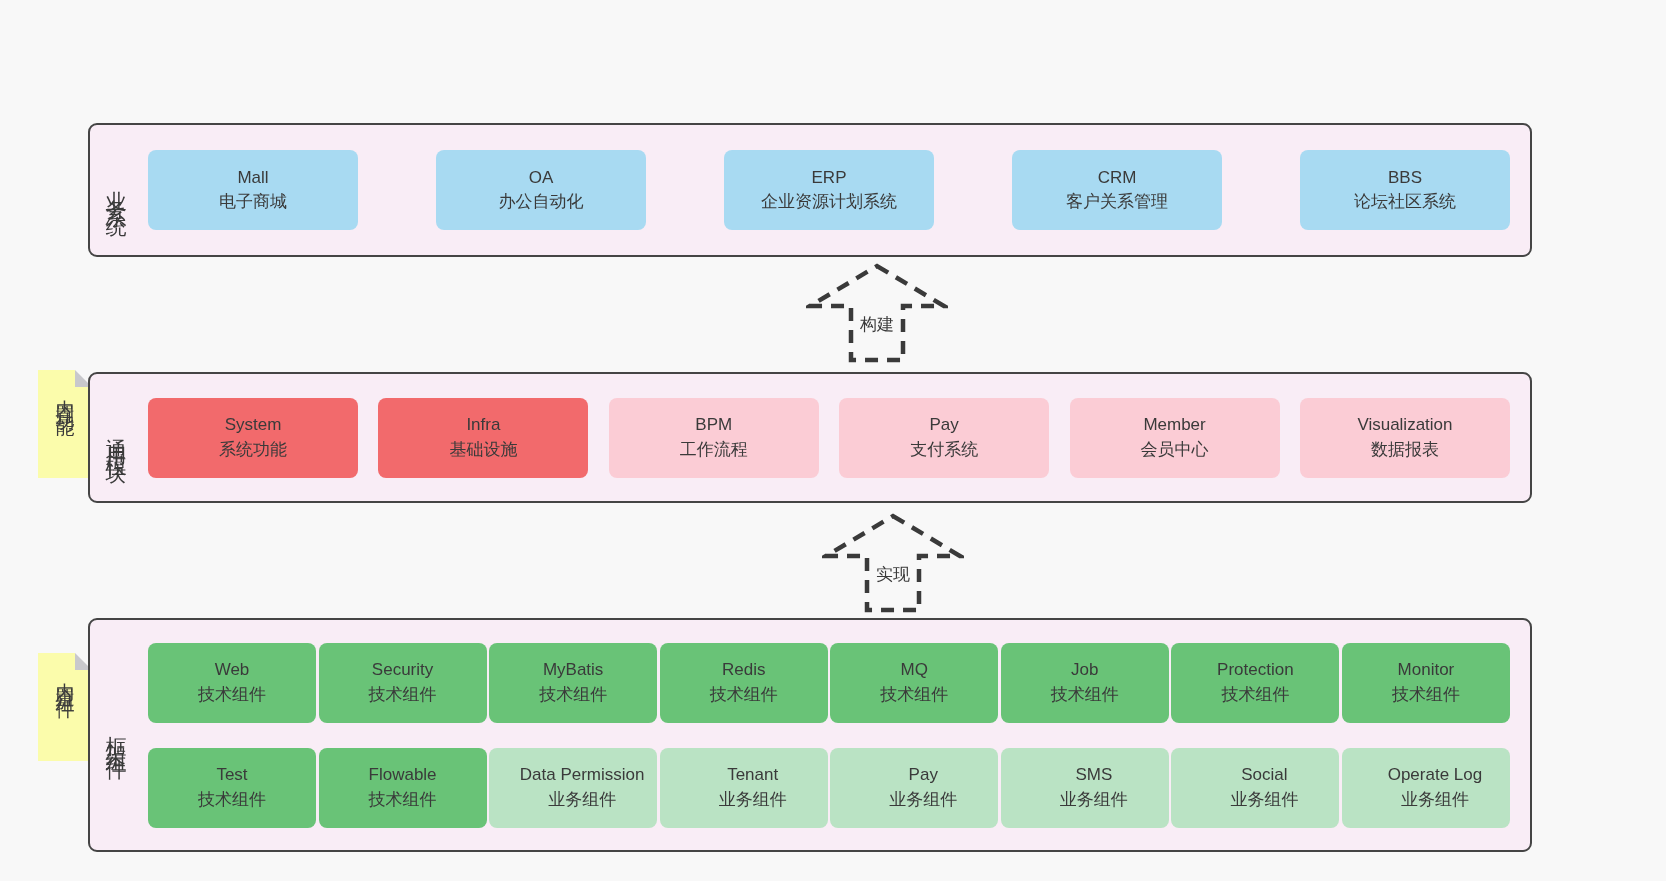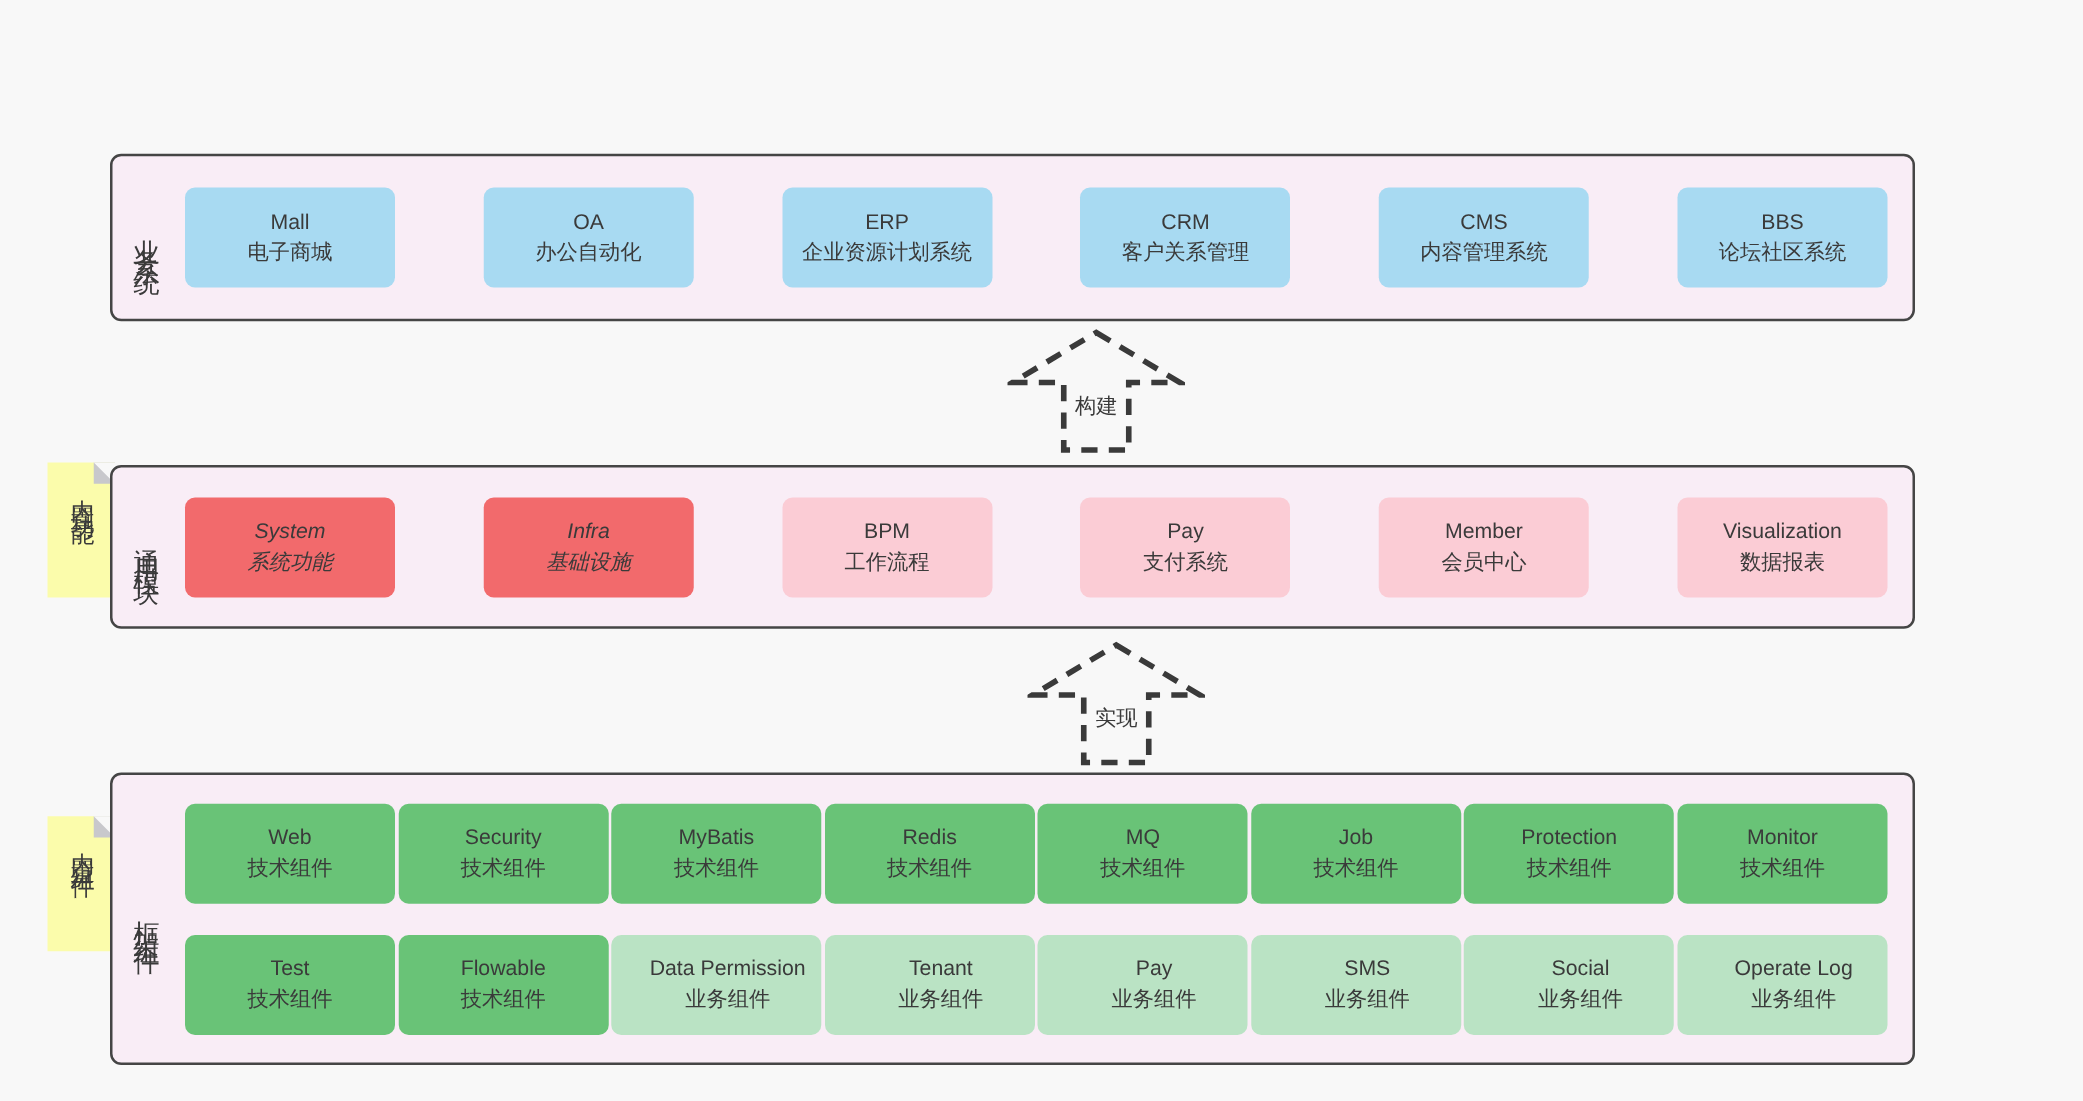--- a/index.html
+++ b/index.html
@@ -30,24 +30,24 @@
   .rows{
     position:absolute;left:58px;right:20px;top:0;bottom:0;
     display:flex;flex-direction:column;justify-content:center;gap:25px;
   }
   .box-row{display:flex;justify-content:space-between;align-items:center;}
   .module-box{
     height:80px;border-radius:8px;box-sizing:border-box;padding:2px 4px;
     display:flex;flex-direction:column;justify-content:center;align-items:center;
     text-align:center;font-size:17px;line-height:1.42;color:#3a3a3a;
   }
-  .layer-1 .module-box,.layer-2 .module-box{width:168px;}
+  .layer-1 .module-box,.layer-2 .module-box{width:210px;}
   .layer-3 .module-box{width:168px;align-items:center;}
   .v-blue{background:var(--blue);}
-  .v-red{background:var(--red);font-style:italic;}
+  .v-red{background:var(--red);}
   .v-pink{background:var(--pink);}
   .v-green{background:var(--green);}
   .v-green_light{background:var(--green-light);padding-left:22px;}
   .tag{
     position:absolute;left:38px;width:54px;height:108px;box-sizing:border-box;
     background:var(--yellow);z-index:0;display:flex;justify-content:center;
     padding-top:14px;
   }
   .tag-2{top:370px;}
   .tag-3{top:653px;}
@@ -95,24 +95,20 @@
         </div>
         <div class="module-box v-blue">
           <div class="box-name">ERP</div>
           <div class="box-desc">企业资源计划系统</div>
         </div>
         <div class="module-box v-blue">
           <div class="box-name">CRM</div>
           <div class="box-desc">客户关系管理</div>
         </div>
         <div class="module-box v-blue">
-          <div class="box-name">CMS</div>
-          <div class="box-desc">内容管理系统</div>
-        </div>
-        <div class="module-box v-blue">
           <div class="box-name">BBS</div>
           <div class="box-desc">论坛社区系统</div>
         </div>
       </div>
     </div>
 </div>
 
 <div class="arrow arrow-1">
   <svg viewBox="0 0 142 102">
     <path d="M71 4 L138 44 L97 44 L97 98 L45 98 L45 44 L4 44 Z" fill="#f8f8f8" stroke="#3a3a3a" stroke-width="4.5" stroke-dasharray="13 9" stroke-linejoin="miter"></path>

